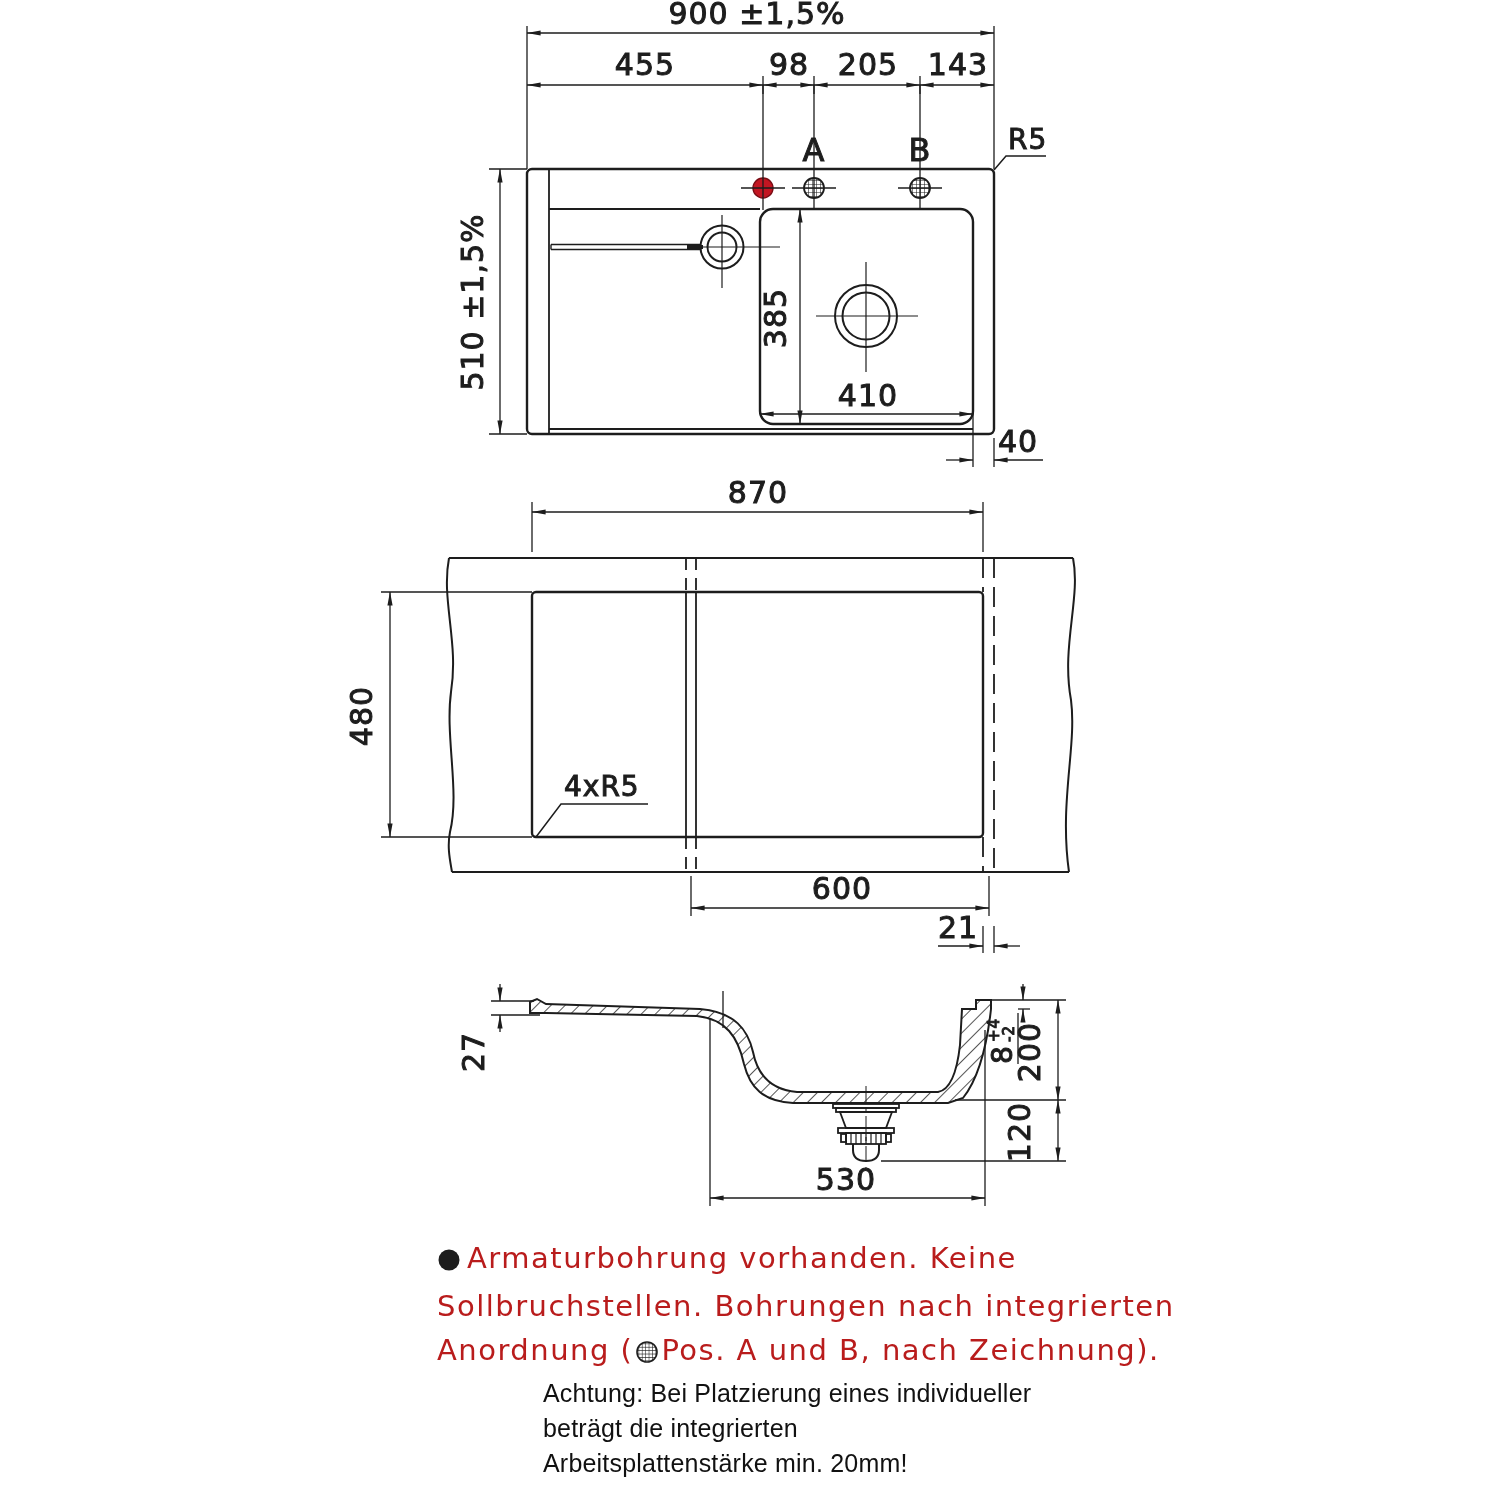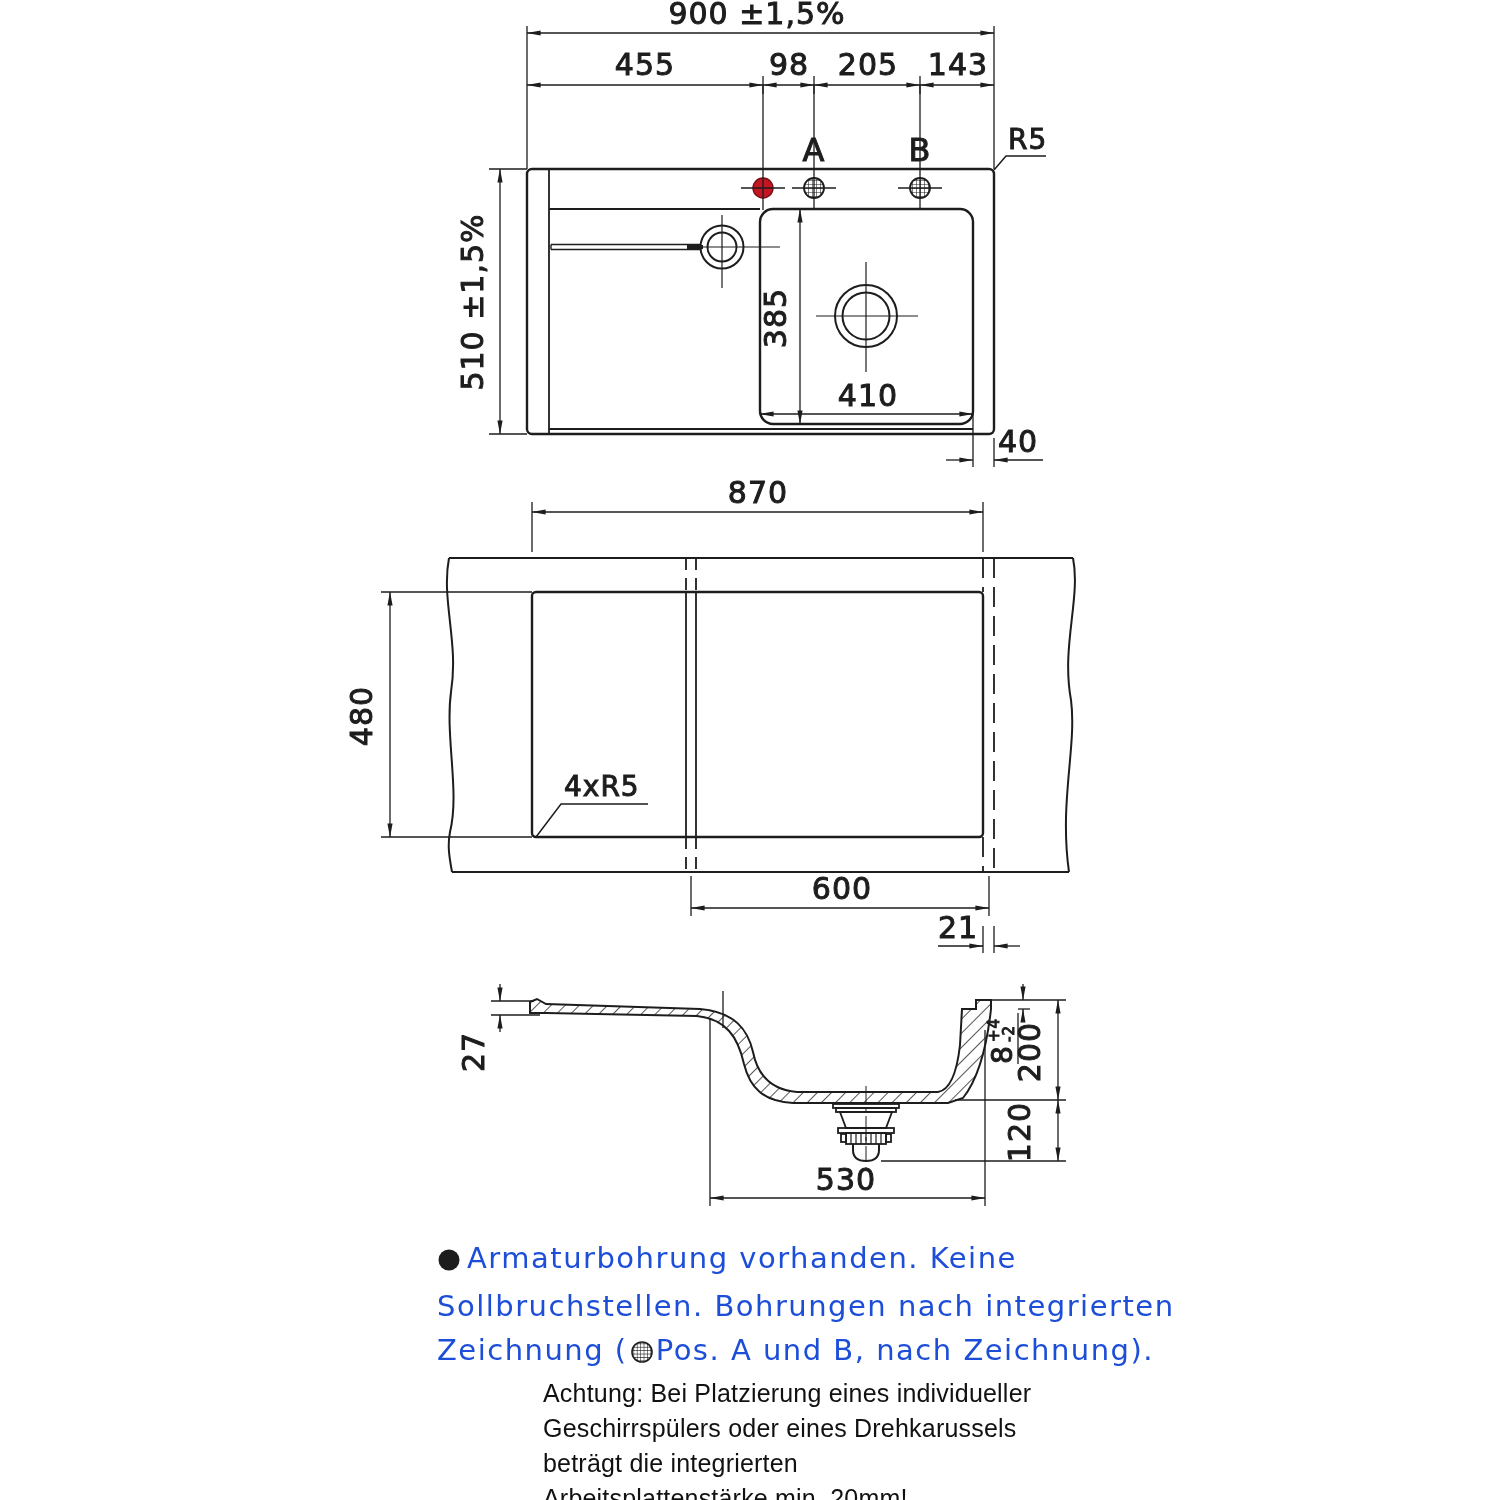--- a/index.html
+++ b/index.html
@@ -2,21 +2,21 @@
 <html><head>
 <meta charset="utf-8">
 <style>
   html,body{margin:0;padding:0;background:#ffffff;}
   #canvas{
     position:relative;width:1366px;height:1500px;background:#ffffff;overflow:hidden;
     font-family:"DejaVu Sans",sans-serif;
   }
   #drawing{position:absolute;left:0;top:0;width:1500px;height:1500px;}
   svg text{fill:#1d1d1d;font-family:"DejaVu Sans",sans-serif;letter-spacing:1px;}
-  .note{position:absolute;color:#1d4ed8;white-space:nowrap;}
+  .note{position:absolute;color:#b91c1c;white-space:nowrap;}
   .note-fitting{
     left:437px;top:1236px;font-size:29px;line-height:44px;
     font-family:"DejaVu Sans",sans-serif;letter-spacing:1.5px;font-weight:400;
   }
   .note-warning{
     left:543px;top:1376px;font-size:25px;line-height:35px;
     font-family:"Liberation Sans",sans-serif;letter-spacing:0.2px;color:#111;
   }
   .sym{display:inline-block;vertical-align:-4px;margin:0 6px 0 0;}
   .sym2{display:inline-block;vertical-align:-4px;margin:0 2px;}
@@ -254,30 +254,29 @@
     </g>
     <text x="846" y="1190" font-size="30" text-anchor="middle">530</text>
   </g>
 </svg>
 
   <div class="note note-fitting">
     <div><span class="sym"><svg width="24" height="24">
             <circle cx="12" cy="12" r="10.5" fill="#1d1d1d"></circle>
           </svg></span><span>Armaturbohrung vorhanden. Keine</span></div>
     <div><span>Sollbruchstellen. Bohrungen nach integrierten</span></div>
-    <div><span>Zeichnung (</span><span class="sym2"><svg width="24" height="24">
+    <div><span>Anordnung (</span><span class="sym2"><svg width="24" height="24">
             <defs>
               <pattern id="gp2" width="3.4" height="3.4" patternUnits="userSpaceOnUse">
                 <path d="M0,0 H3.4 M0,0 V3.4" stroke="#1d1d1d" stroke-width="1.1" fill="none"></path>
               </pattern>
             </defs>
             <circle cx="12" cy="12" r="10" fill="url(#gp2)" stroke="#1d1d1d" stroke-width="1.6"></circle>
           </svg></span><span>Pos. A und B, nach Zeichnung).</span></div>
   </div>
 
   <div class="note note-warning">
     <div>Achtung: Bei Platzierung eines individueller</div>
-    <div>Geschirrspülers oder eines Drehkarussels</div>
     <div>beträgt die integrierten</div>
     <div>Arbeitsplattenstärke min. 20mm!</div>
   </div>
 
 </div>
 
 </body></html>

